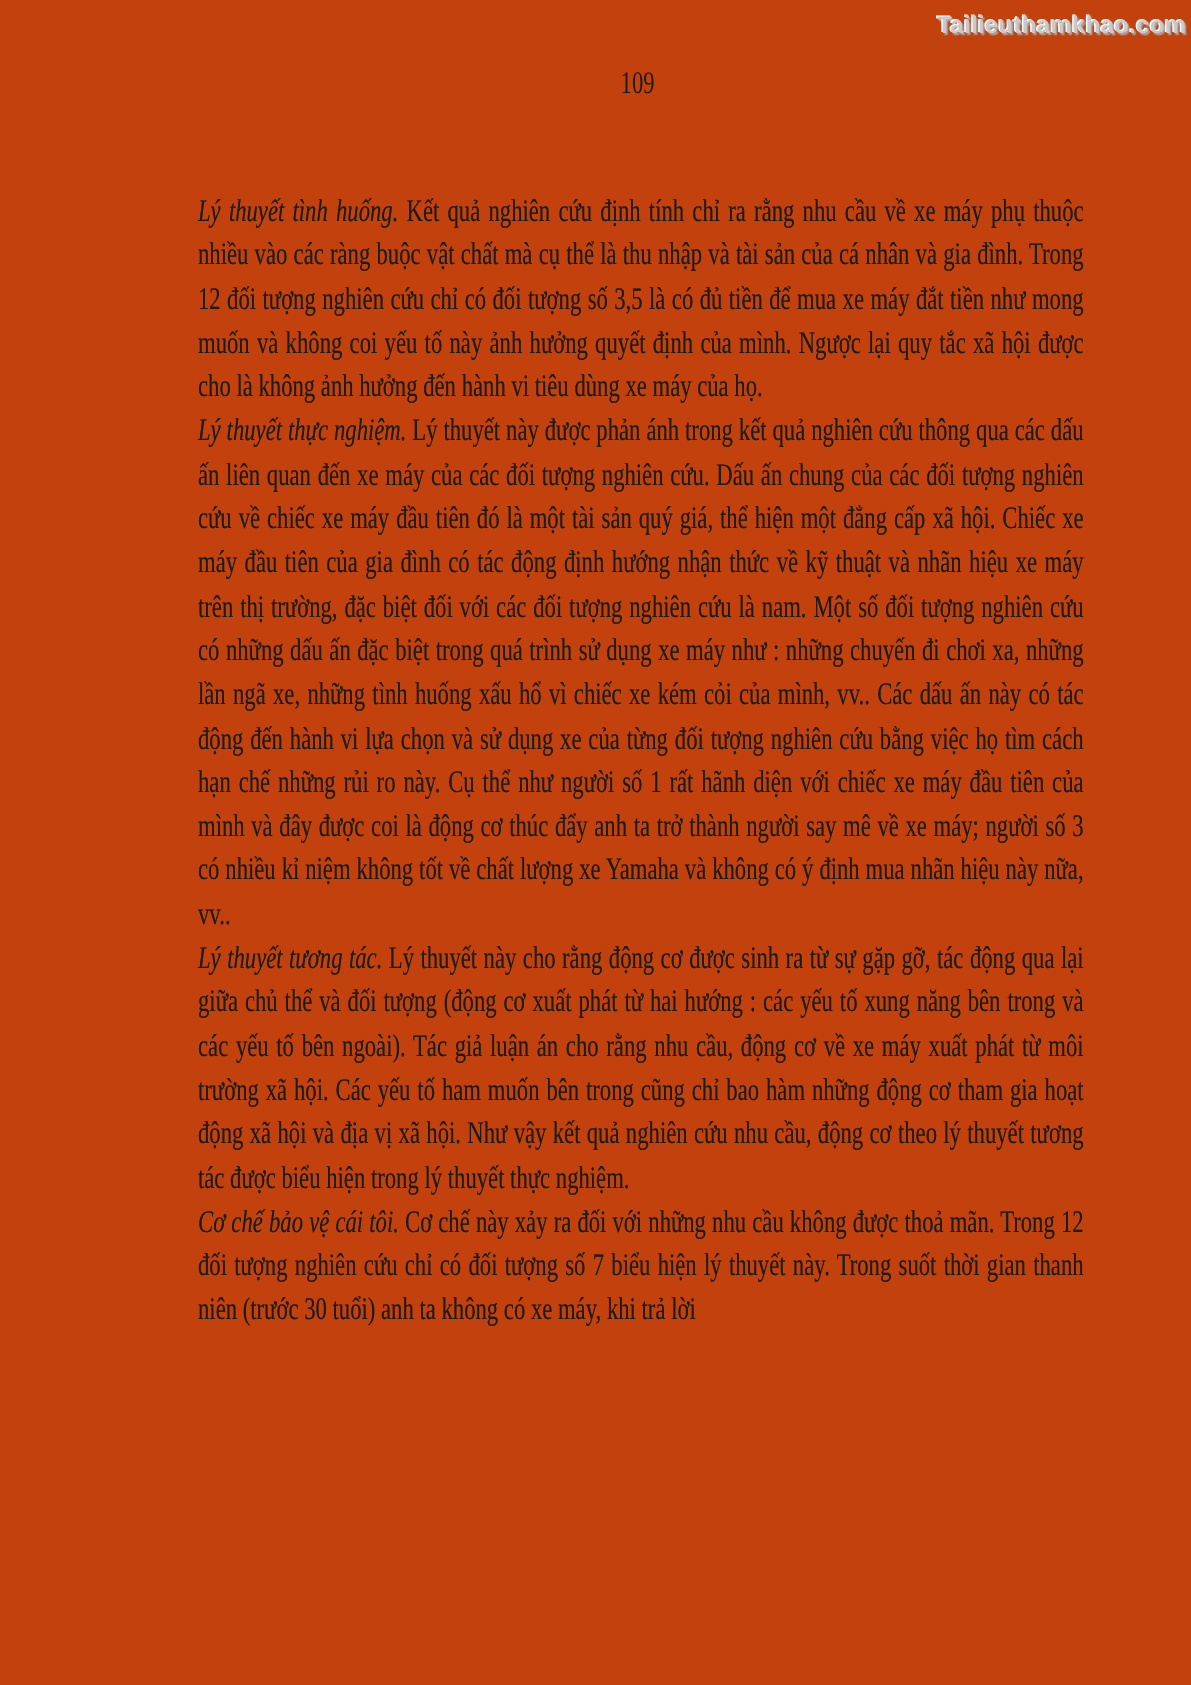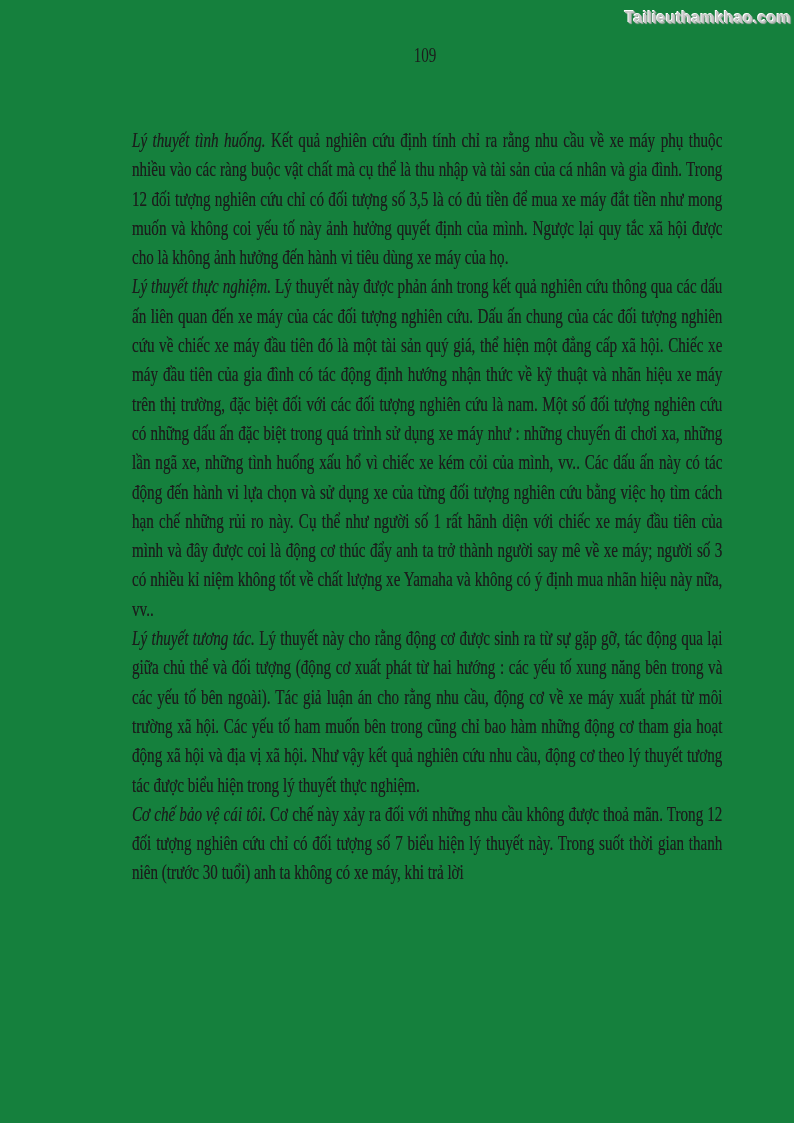--- a/index.html
+++ b/index.html
@@ -9,21 +9,21 @@
   body {
     width: 794px;
     height: 1123px;
     position: relative;
     background: #ffffff;
     overflow: hidden;
   }
   .page {
     position: absolute;
     inset: 0;
-    background: #15803d;
+    background: #c2410c;
   }
   .watermark {
     position: absolute;
     top: 9px;
     right: 3px;
     font-family: "Liberation Sans", sans-serif;
     font-size: 16px;
     font-weight: bold;
     color: #c9c9c9;
     text-shadow: -1px -1px 0 #ffffff, 1px 1px 1px #aaaaaa;

